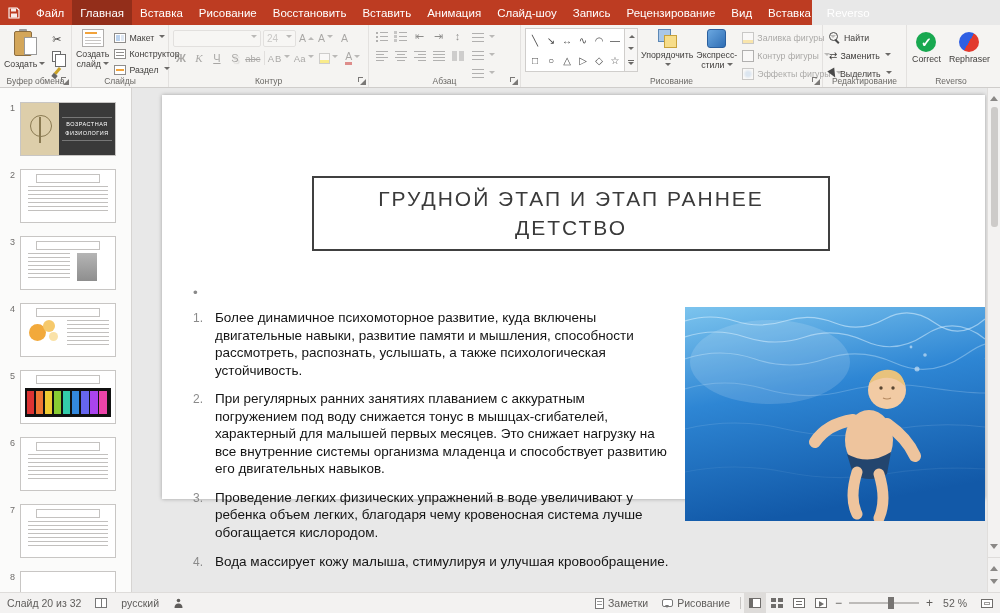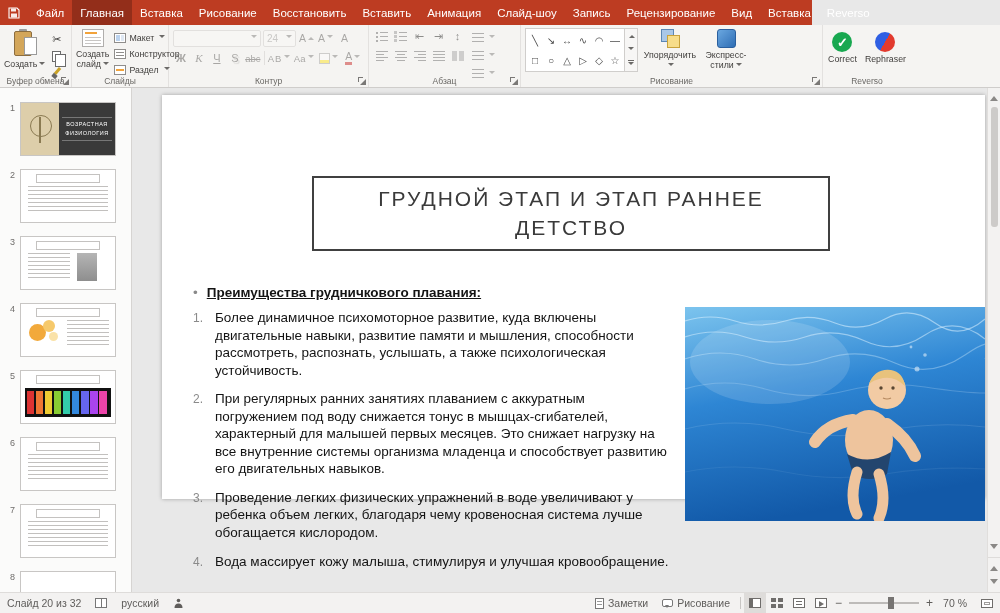--- a/index.html
+++ b/index.html
@@ -489,25 +489,61 @@
           </div>
         </div>
         <div class="bigbtn" style="width:58px">
           <span class="ic-arrange"></span>
           <span class="biglabel"><span>Упорядочить</span><span class="dd"></span></span>
         </div>
         <div class="bigbtn" style="width:48px">
           <span class="ic-qstyle"></span>
           <span class="biglabel"><span>Экспресс-стили</span><span class="dd"></span></span>
         </div>
+        <div class="scol" style="padding-top:2px;gap:3px">
+          <span class="tb dis">
+              <span class="ic-fill"></span>
+              <span>Заливка фигуры</span>
+              <span class="dd"></span>
+            </span>
+          <span class="tb dis">
+              <span class="ic-outline"></span>
+              <span>Контур фигуры</span>
+              <span class="dd"></span>
+            </span>
+          <span class="tb dis">
+              <span class="ic-effects"></span>
+              <span>Эффекты фигуры</span>
+              <span class="dd"></span>
+            </span>
+        </div>
       </div>
       <span class="rgroup-label">Рисование</span>
       <span class="dlaunch"></span>
     </div>
 
+    <div class="rgroup" style="width:84px">
+      <div class="scol" style="padding-top:2px;gap:3px">
+        <span class="tb">
+            <span class="ic-find"></span>
+            <span>Найти</span>
+          </span>
+        <span class="tb">
+            <span class="uni" style="font-size:10px">⇄</span>
+            <span>Заменить</span>
+            <span class="dd"></span>
+          </span>
+        <span class="tb">
+            <span class="ic-select"></span>
+            <span>Выделить</span>
+            <span class="dd"></span>
+          </span>
+      </div>
+      <span class="rgroup-label">Редактирование</span>
+    </div>
 
     <div class="rgroup" style="width:88px;border-right:none">
       <div class="rowflex" style="justify-content:center;gap:8px;padding-top:3px">
         <div class="bigbtn">
           <span class="ic-correct">✓</span>
           <span class="biglabel">Correct</span>
         </div>
         <div class="bigbtn">
           <span class="ic-rephraser"></span>
           <span class="biglabel">Rephraser</span>
@@ -580,21 +616,20 @@
   </aside>
 
   <main>
     <div class="canvas">
       <div class="slide-title-box">
         <div class="slide-title">ГРУДНОЙ ЭТАП И ЭТАП РАННЕЕ ДЕТСТВО</div>
       </div>
       <div class="content">
         <div class="heading">
           <span class="b">•</span>
-          <span class="t">Преимущества грудничкового плавания:</span>
         </div>
         <div class="item">
           <span class="n">1.</span>
           <span class="t">Более динамичное психомоторное развитие, куда включены двигательные навыки, развитие памяти и мышления, способности рассмотреть, распознать, услышать, а также психологическая устойчивость.</span>
         </div>
         <div class="item">
           <span class="n">2.</span>
           <span class="t">При регулярных ранних занятиях плаванием с аккуратным погружением под воду снижается тонус в мышцах-сгибателей, характерный для малышей первых месяцев. Это снижает нагрузку на все внутренние системы организма младенца и способствует развитию его двигательных навыков.</span>
         </div>
         <div class="item">
@@ -696,19 +731,19 @@
       </span>
     <span class="sb-item" style="padding:0 3px">
         <span class="zm">−</span>
       </span>
     <span class="ztrack">
         <span class="zhandle"></span>
       </span>
     <span class="sb-item" style="padding:0 3px">
         <span class="zm">+</span>
       </span>
-    <span class="sb-item">70 %</span>
+    <span class="sb-item">52 %</span>
     <span class="sb-item">
         <span class="ic-fit"></span>
       </span>
   </footer>
 
 </div>
 
 </body></html>

